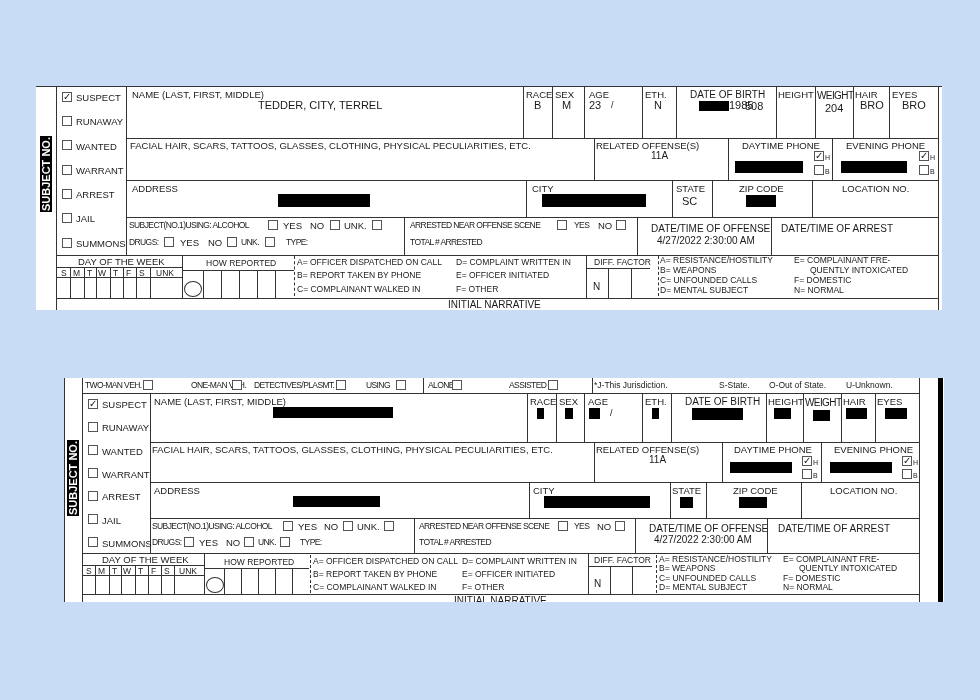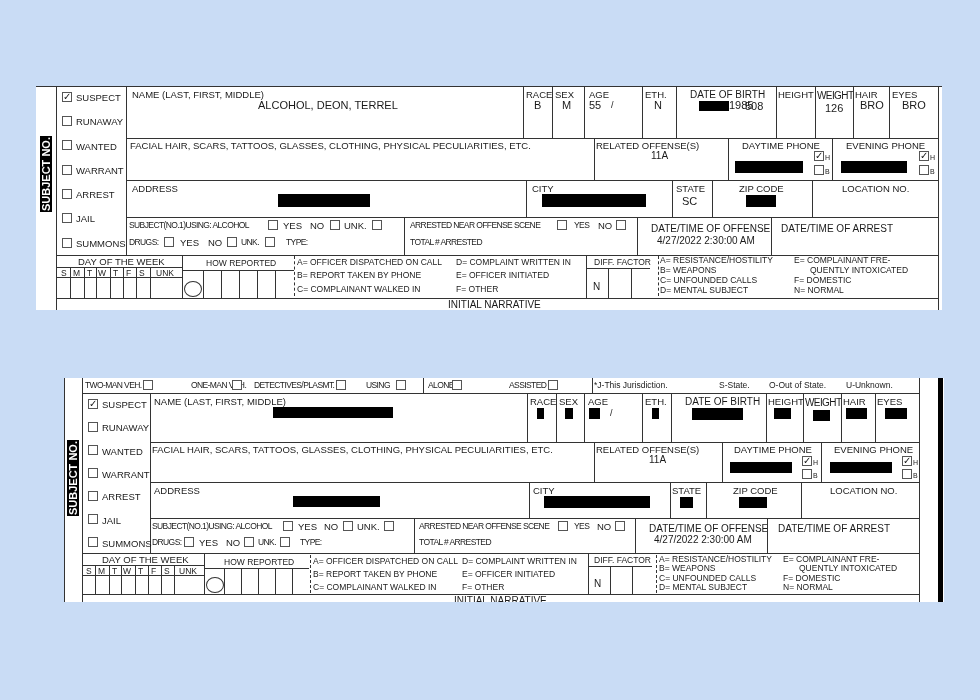--- a/index.html
+++ b/index.html
@@ -50,45 +50,45 @@
     <div class="cb" style="left:26px; top:103px;"></div>
     <span class="lbl" style="left:40px; top:104px;">ARREST</span>
     <div class="cb" style="left:26px; top:127px;"></div>
     <span class="lbl" style="left:40px; top:128px;">JAIL</span>
     <div class="cb" style="left:26px; top:152px;"></div>
     <span class="lbl" style="left:40px; top:153px;">SUMMONS</span>
   </div>
 
   <div class="hline" style="left:90px; top:52px; width:812px;"></div>
   <span class="lbl" style="left:96px; top:4px;">NAME (LAST, FIRST, MIDDLE)</span>
-  <span class="val" style="left:222px; top:14px;">ALCOHOL, DEON, TERREL</span>
+  <span class="val" style="left:222px; top:14px;">TEDDER, CITY, TERREL</span>
 
   <div class="vline" style="left:487px; top:0; height:52px;"></div>
   <span class="lbl" style="left:490px; top:4px;">RACE</span>
   <span class="val" style="left:498px; top:14px;">B</span>
   <div class="vline" style="left:516px; top:0; height:52px;"></div>
   <span class="lbl" style="left:519px; top:4px;">SEX</span>
   <span class="val" style="left:526px; top:14px;">M</span>
   <div class="vline" style="left:548px; top:0; height:52px;"></div>
   <span class="lbl" style="left:553px; top:4px;">AGE</span>
-  <span class="val" style="left:553px; top:14px;">55</span>
+  <span class="val" style="left:553px; top:14px;">23</span>
   <span class="val" style="left:575px; top:15px; font-size:9px;">/</span>
   <div class="vline" style="left:606px; top:0; height:52px;"></div>
   <span class="lbl" style="left:609px; top:4px;">ETH.</span>
   <span class="val" style="left:618px; top:14px;">N</span>
   <div class="vline" style="left:640px; top:0; height:52px;"></div>
   <span class="lbl" style="left:654px; top:4px; font-size:10px;">DATE OF BIRTH</span>
   <div class="redact" style="left:663px; top:15px; width:30px; height:10px;"></div>
   <span class="val" style="left:693px; top:14px;">1985</span>
   <div class="vline" style="left:740px; top:0; height:52px;"></div>
   <span class="lbl" style="left:742px; top:4px;">HEIGHT</span>
   <span class="val" style="left:709px; top:15px;">508</span>
   <div class="vline" style="left:779px; top:0; height:52px;"></div>
   <span class="lbl cond" style="left:781px; top:5px; font-size:10px;">WEIGHT</span>
-  <span class="val" style="left:789px; top:17px;">126</span>
+  <span class="val" style="left:789px; top:17px;">204</span>
   <div class="vline" style="left:817px; top:0; height:52px;"></div>
   <span class="lbl" style="left:819px; top:4px;">HAIR</span>
   <span class="val" style="left:824px; top:14px;">BRO</span>
   <div class="vline" style="left:853px; top:0; height:52px;"></div>
   <span class="lbl" style="left:856px; top:4px;">EYES</span>
   <span class="val" style="left:866px; top:14px;">BRO</span>
 
   <div class="hline" style="left:90px; top:94px; width:812px;"></div>
   <span class="lbl" style="left:94px; top:55px;">FACIAL HAIR, SCARS, TATTOOS, GLASSES, CLOTHING, PHYSICAL PECULIARITIES, ETC.</span>
   <div class="vline" style="left:558px; top:52px; height:42px;"></div>

